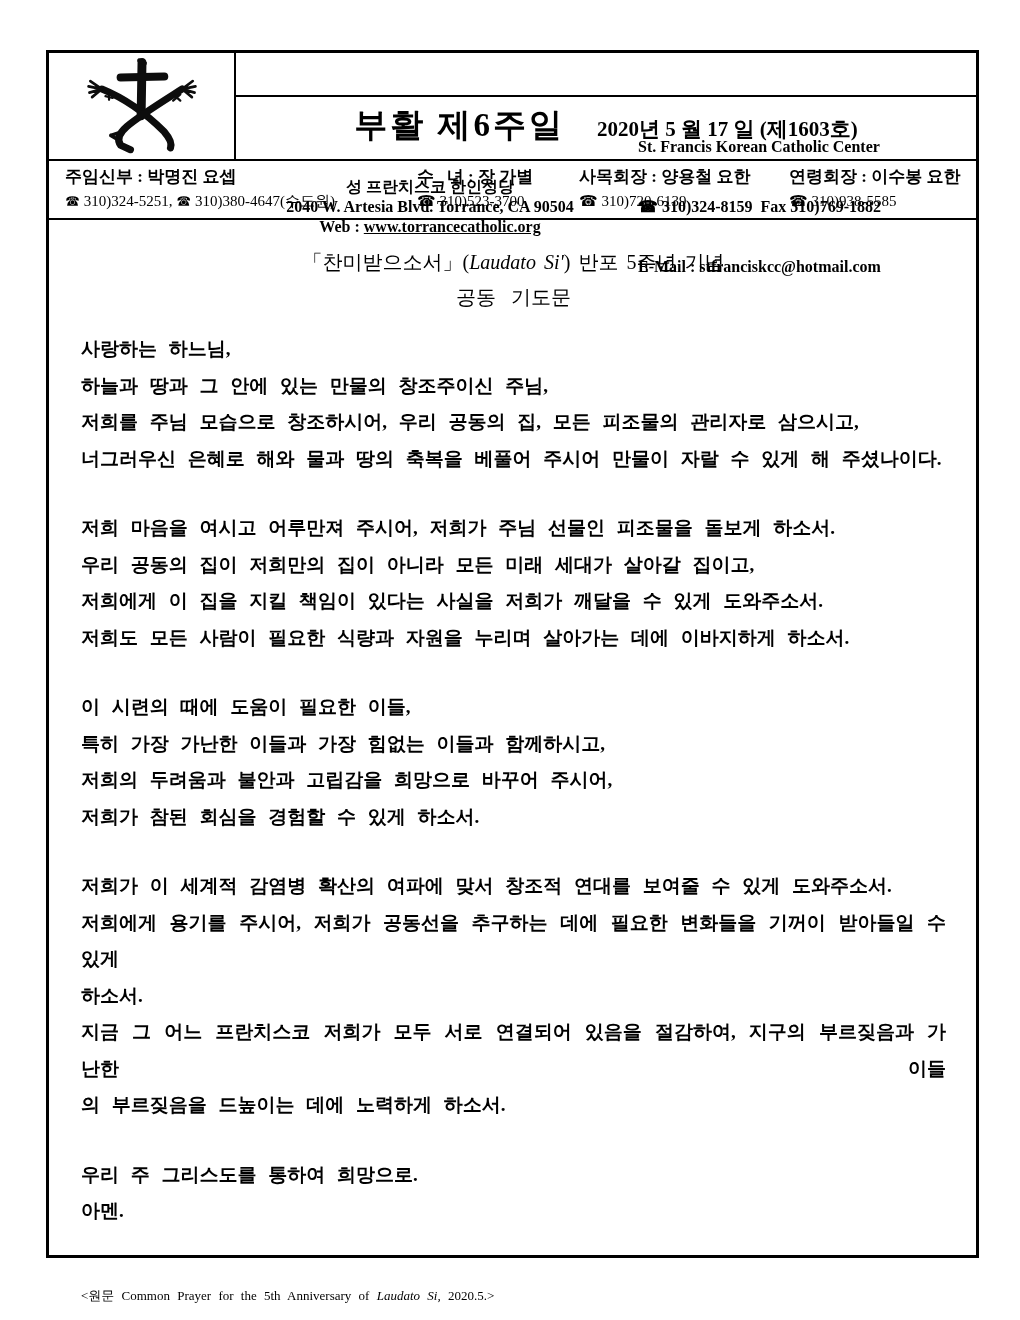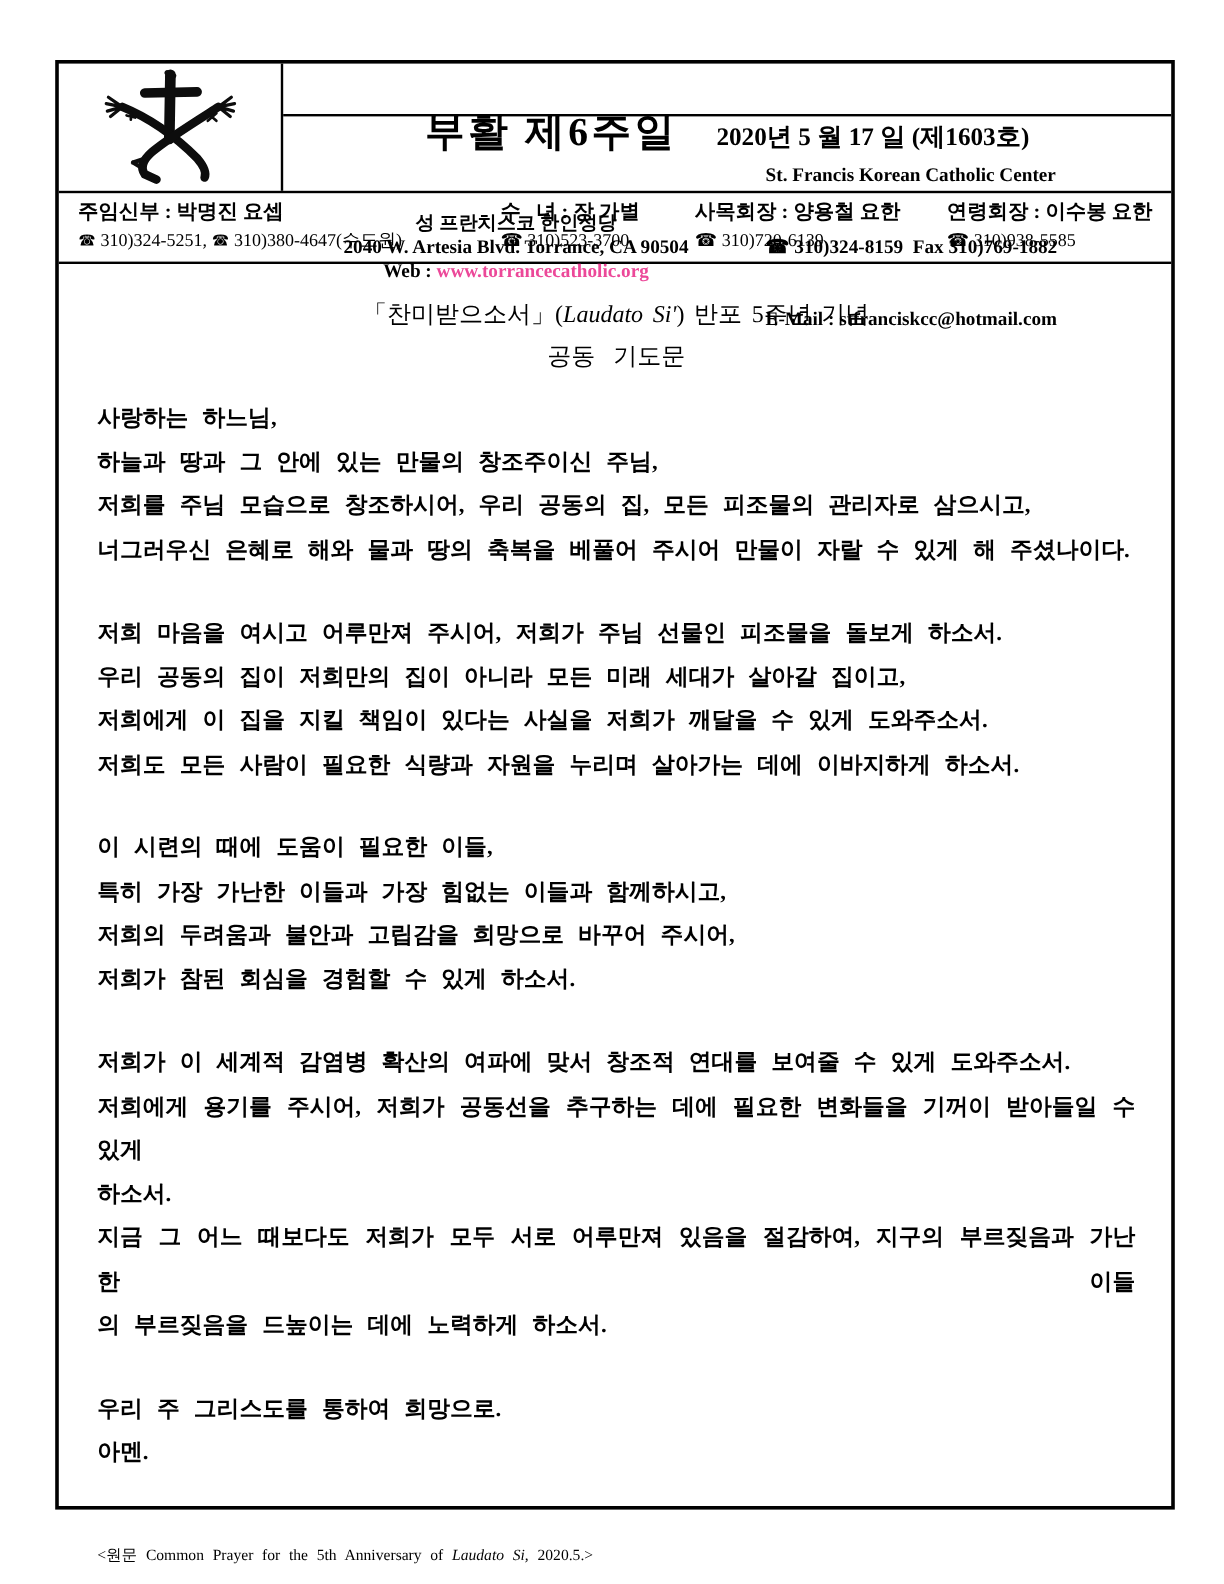--- a/index.html
+++ b/index.html
@@ -22,29 +22,29 @@
   .header { display: flex; border-bottom: 2px solid #000; height: 106px; }
   .logo-cell {
     flex: 0 0 185px; border-right: 2px solid #000;
     display: flex; align-items: center; justify-content: center;
   }
   .logo-cell svg { width: 148px; height: 98px; }
   .header-right { flex: 1; display: flex; flex-direction: column; min-width: 0; }
   .title-row {
     height: 44px; border-bottom: 2px solid #000;
     display: flex; align-items: baseline; justify-content: center;
-    gap: 32px; padding-top: 3px; box-sizing: border-box;
+    gap: 32px; padding-top: 18px; box-sizing: border-box;
   }
   .main-title { font-size: 33px; font-weight: bold; letter-spacing: 3px; line-height: 38px; }
   .issue-date { font-size: 21px; font-weight: bold; white-space: pre-wrap; margin-top: 44px; }
   .info-row { flex: 1; display: flex; align-items: center; font-weight: bold; }
   .church-kr { flex: 0 0 388px; text-align: center; font-size: 16px; line-height: 20px; }
   .church-en { flex: 1; font-size: 16px; line-height: 20px; padding-left: 14px; white-space: pre-wrap; }
   .church-en div, .church-kr div { white-space: pre-wrap; }
-  .web-link { color: #ec4899; cursor: pointer; }
+  .web-link { color: #000000; text-decoration: underline; cursor: pointer; }
   
   .staff-row { display: flex; border-bottom: 2px solid #000; padding: 5px 8px 7px 16px; box-sizing: border-box; }
   .staff-col.c1 { flex: 0 0 352px; }
   .staff-col.c2 { flex: 0 0 162px; }
   .staff-col.c3 { flex: 0 0 210px; }
   .staff-col.c4 { flex: 1; }
   .staff-title { font-weight: bold; font-size: 17px; line-height: 22px; white-space: pre-wrap; }
   .staff-phone { font-size: 15px; line-height: 19px; margin-top: 4px; white-space: pre-wrap; }
   
   .prayer { padding: 28px 30px 0 32px; }
@@ -144,21 +144,21 @@
       <div class="line">이 시련의 때에 도움이 필요한 이들,</div>
       <div class="line">특히 가장 가난한 이들과 가장 힘없는 이들과 함께하시고,</div>
       <div class="line">저희의 두려움과 불안과 고립감을 희망으로 바꾸어 주시어,</div>
       <div class="line">저희가 참된 회심을 경험할 수 있게 하소서.</div>
     </div>
 
     <div class="paragraph">
       <div class="line">저희가 이 세계적 감염병 확산의 여파에 맞서 창조적 연대를 보여줄 수 있게 도와주소서.</div>
       <div class="line stretch">저희에게 용기를 주시어, 저희가 공동선을 추구하는 데에 필요한 변화들을 기꺼이 받아들일 수 있게</div>
       <div class="line">하소서.</div>
-      <div class="line stretch">지금 그 어느 때보다도 저희가 모두 서로 어루만져 있음을 절감하여, 지구의 부르짖음과 가난한 이들</div>
+      <div class="line stretch">지금 그 어느 프란치스코 저희가 모두 서로 연결되어 있음을 절감하여, 지구의 부르짖음과 가난한 이들</div>
       <div class="line">의 부르짖음을 드높이는 데에 노력하게 하소서.</div>
     </div>
 
     <div class="paragraph closing">
       <div class="line">우리 주 그리스도를 통하여 희망으로.</div>
       <div class="line">아멘.</div>
     </div>
 
     <div class="source-line"><span>&lt;원문 Common Prayer for the 5th Anniversary of </span><span class="em">Laudato Si,</span><span> 2020.5.&gt;</span></div>
     <div class="source-url">https://laudatosiweek.org/prayer/</div>

